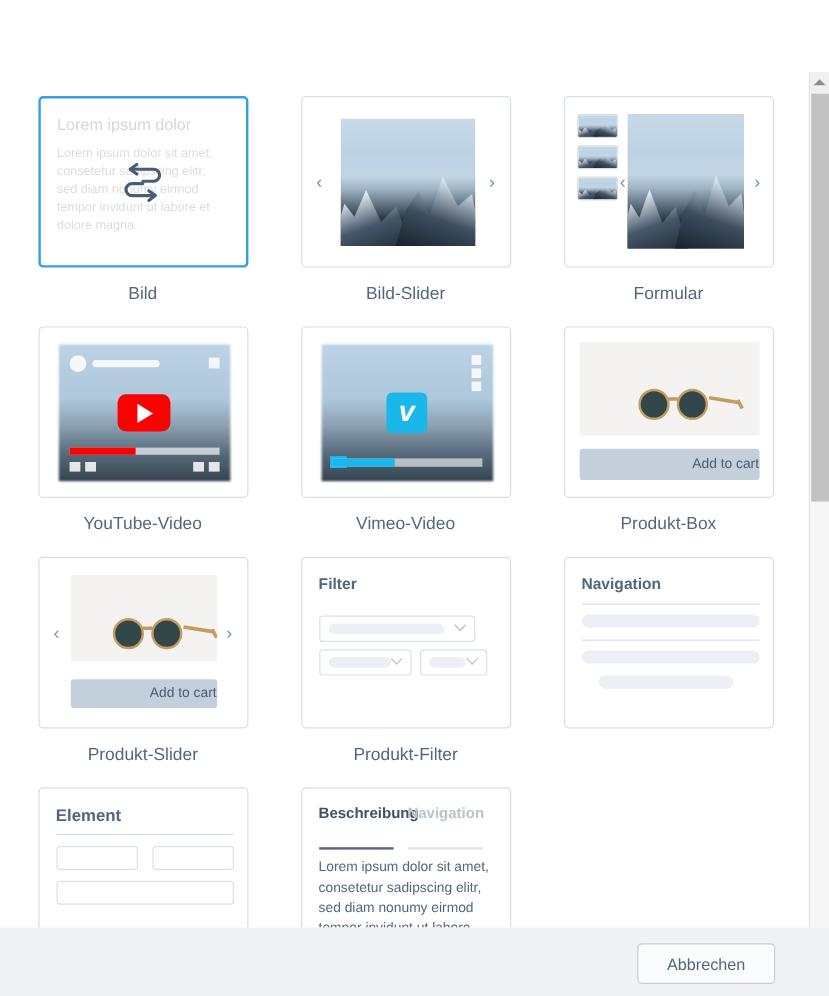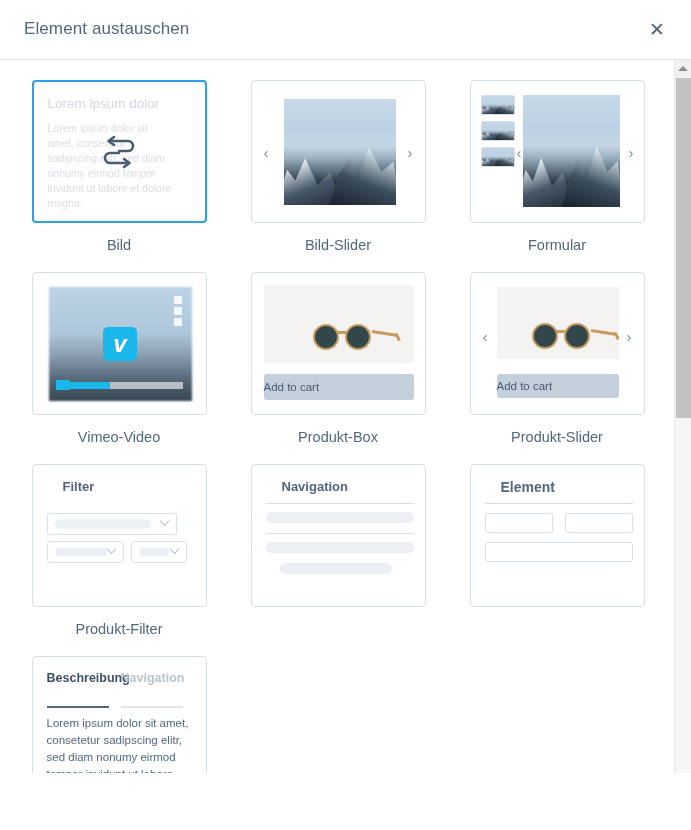--- a/index.html
+++ b/index.html
@@ -49,21 +49,21 @@
     width: 175px; height: 143px;
     border: 1px solid #d6dee6; border-radius: 4px;
     background: #fff; overflow: hidden; cursor: pointer;
   }
   .card.selected { border: 2px solid #2e9fe8; }
   .cell-label {
     margin-top: 14px; font-size: 14.5px; color: #53677c; text-align: center;
   }
 
   
-  .txt-inner { padding: 14px 31px 0 14px; }
+  .txt-inner { padding: 14px 16px 0 14px; }
   .txt-head { font-size: 13.5px; color: #d3d8de; margin-bottom: 10px; }
   .txt-body { font-size: 10.5px; line-height: 15px; color: #d9dde2; }
   .swap-icon {
     position: absolute; left: 50%; top: 50%;
     transform: translate(-50%, -50%); width: 40px; height: 34px;
     color: #4a5c70;
   }
 
   
   .photo {
@@ -182,29 +182,29 @@
   .temple {
     position: absolute; left: 33px; top: 6px; width: 26px; height: 2.5px;
     background: #c79a5e; transform: rotate(9deg); transform-origin: left center;
   }
   .temple2 {
     position: absolute; left: 57px; top: 8px; width: 8px; height: 2.5px;
     background: #c79a5e; transform: rotate(62deg); transform-origin: left center;
   }
   .cart-btn {
     position: absolute; border-radius: 3px; background: #c3cfdb;
-    color: #4a5c70; font-size: 11.5px; text-align: left; cursor: pointer;
+    color: #4a5c70; font-size: 11.5px; text-align: right; cursor: pointer;
     font-family: "Liberation Sans", sans-serif;
   }
   .pbox-cart { left: 12px; bottom: 14px; width: 150px; height: 26px; line-height: 26px; }
   .pslider-cart { left: 26px; bottom: 16px; width: 122px; height: 24px; line-height: 24px; }
 
   
   .card-heading {
-    position: absolute; left: 30px; top: 14px;
+    position: absolute; left: 14px; top: 14px;
     font-size: 13px; font-weight: bold; color: #53677c;
   }
   .fld {
     position: absolute; border: 1px solid #d9e1e8; border-radius: 3px;
     background: #fff; cursor: pointer;
   }
   .fld .bar {
     position: absolute; left: 7px; top: 50%; transform: translateY(-50%);
     height: 9px; border-radius: 5px; background: #eceff3;
   }
@@ -273,24 +273,20 @@
     background: #fbfcfd; border: 1px solid #c3cfdb; border-radius: 4px;
     color: #53677c; font-size: 13.5px; cursor: pointer;
     font-family: "Liberation Sans", sans-serif;
   }
 </style>
 </head>
 <body>
 
 <div class="modal">
 
-  <div class="header">
-    <div class="header-title">Element austauschen</div>
-    <button class="close-btn">✕</button>
-  </div>
 
   <div class="body-area">
     <div class="grid">
 
       <div class="cell">
         <div class="card selected">
           <div class="txt-inner">
             <div class="txt-head">Lorem ipsum dolor</div>
             <div class="txt-body">Lorem ipsum dolor sit amet, consetetur sadipscing elitr, sed diam nonumy eirmod tempor invidunt ut labore et dolore magna.</div>
           </div>
@@ -327,20 +323,43 @@
                 <div class="photo"></div>
               </div>
           </div>
           <div class="photo gal-main"></div>
           <div class="arrow gal-arrow-l">‹</div>
           <div class="arrow gal-arrow-r">›</div>
         </div>
         <div class="cell-label">Formular</div>
       </div>
 
+      <div class="cell">
+        <div class="card">
+          <div class="vid-photo">
+            <div class="blur"></div>
+            <div class="vid-overlay">
+              <div class="yt-dot"></div>
+              <div class="yt-bar-top"></div>
+              <div class="yt-sq-top"></div>
+              <div class="yt-play">
+                  <div class="tri"></div>
+                </div>
+              <div class="yt-progress">
+                  <div class="fill"></div>
+                </div>
+              <div class="yt-ctl" style="left:9px"></div>
+              <div class="yt-ctl" style="left:22px"></div>
+              <div class="yt-ctl" style="right:22px"></div>
+              <div class="yt-ctl" style="right:9px"></div>
+            </div>
+          </div>
+        </div>
+        <div class="cell-label">YouTube-Video</div>
+      </div>
 
       <div class="cell">
         <div class="card">
           <div class="vid-photo">
             <div class="blur"></div>
             <div class="vid-overlay">
               <div class="vm-dots">
                   <i></i>
                   <i></i>
                   <i></i>
@@ -451,14 +470,17 @@
     </div>
   </div>
 
   <div class="scrollbar">
     <div class="sb-up">
         <div class="tri"></div>
       </div>
     <div class="sb-thumb"></div>
   </div>
 
+  <div class="footer">
+    <button class="cancel-btn">Abbrechen</button>
+  </div>
 
 </div>
 
 </body></html>

